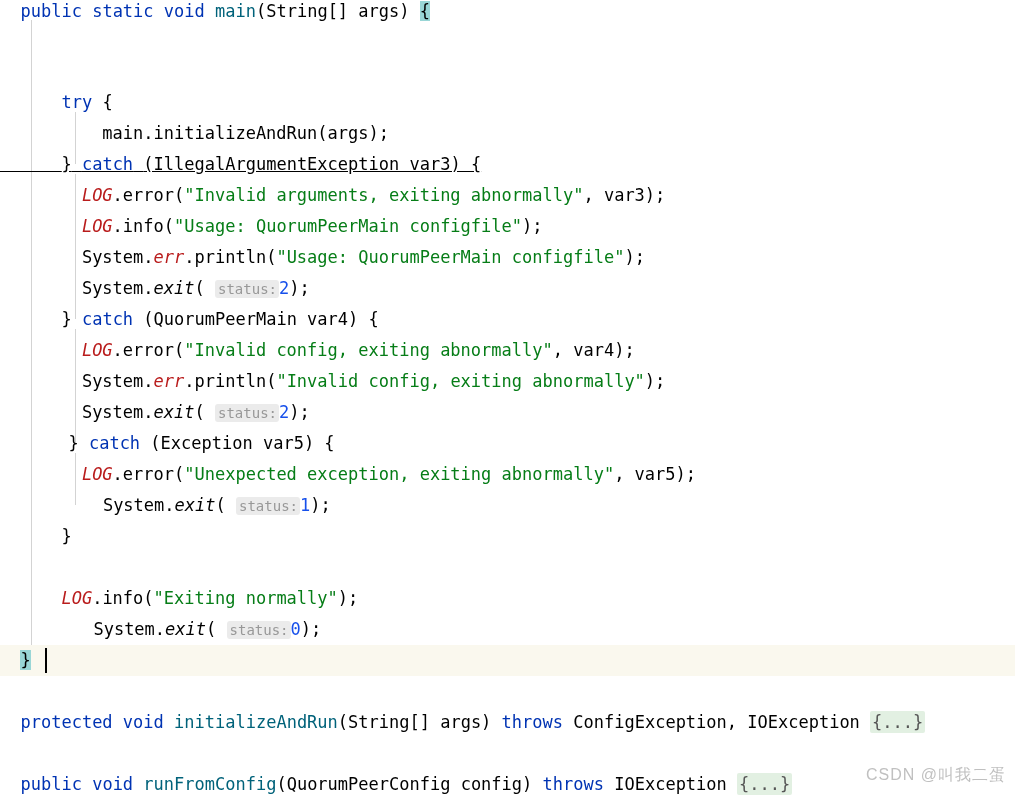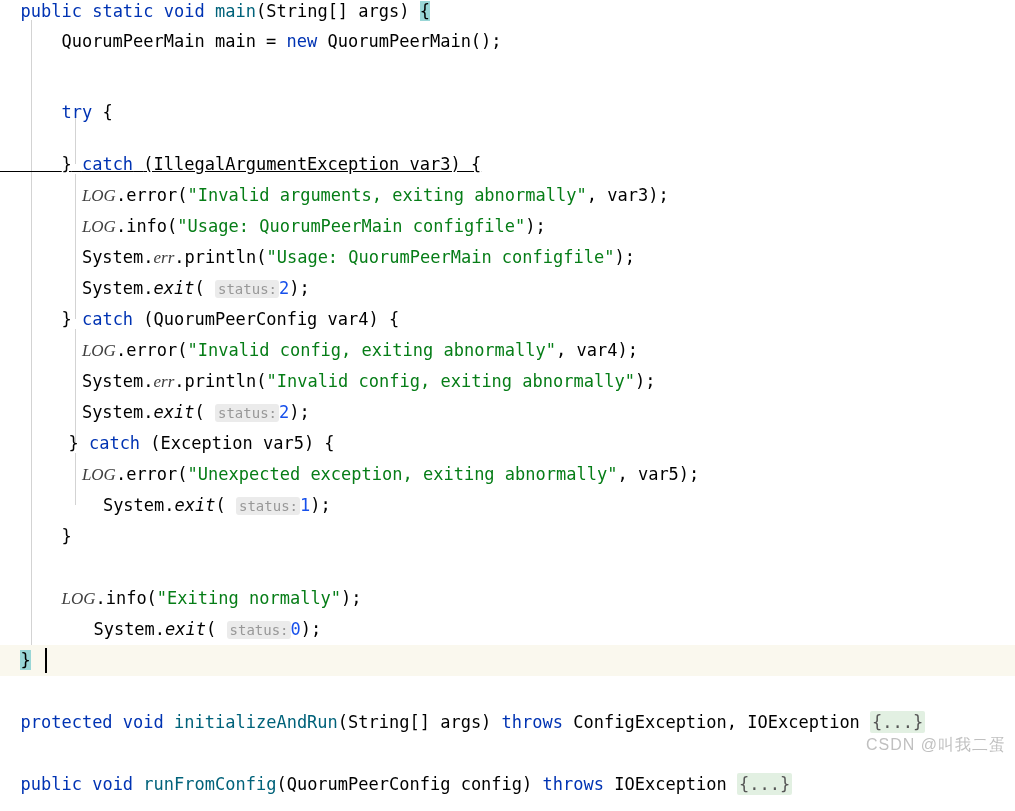--- a/index.html
+++ b/index.html
@@ -50,21 +50,21 @@
     color: #000000;
     letter-spacing: 0px;
   }
   .line .pad { color: transparent; }
 
   
   .kw        { color: #0033b3; }             
   .mdecl     { color: #00627a; }             
   .str       { color: #067d17; }             
   .num       { color: #1750eb; }             
-  .sfield    { color: #404040; font-style: italic; font-family: Liberation Serif, serif; }  
+  .sfield    { color: #b91c1c; font-style: italic; }  
   .smeth     { color: #000000; font-style: italic; }  
   .plain     { color: #000000; }
 
   
   .brace-hl {
     background: #99d6d6;
     color: #000000;
   }
 
   
@@ -110,36 +110,36 @@
   <div class="indent-guide" style="left:31px; top:20px; height:640px;"></div>
   <div class="indent-guide" style="left:75px; top:112px; height:52px;"></div>
   <div class="indent-guide" style="left:75px; top:174px; height:145px;"></div>
   <div class="indent-guide" style="left:75px; top:329px; height:114px;"></div>
   <div class="indent-guide" style="left:75px; top:453px; height:52px;"></div>
 
   <div class="caret-line-bg" style="top:645px;"></div>
 
   <div class="line" style="top:-4px;"><span class="pad">  </span><span class="kw">public</span><span class="plain"> </span><span class="kw">static</span><span class="plain"> </span><span class="kw">void</span><span class="plain"> </span><span class="mdecl">main</span><span class="plain">(String[] args)</span><span class="plain"> </span><span class="brace-hl">{</span></div>
 
-  <div class="line" style="top:26px;"><span class="pad">      </span><span class="plain">QuorumPeerMain main =</span><span class="plain"> </span><span class="kw">new</span><span class="plain"> </span><span class="plain">QuorumPeerMain();</span></div>
 
-  <div class="line" style="top:97px;"><span class="pad">      </span><span class="kw">try</span><span class="plain"> </span><span class="plain">{</span></div>
+  <div class="line" style="top:87px;"><span class="pad">      </span><span class="kw">try</span><span class="plain"> </span><span class="plain">{</span></div>
 
+  <div class="line" style="top:118px;"><span class="pad">          </span><span class="plain">main.initializeAndRun(args);</span></div>
 
   <div class="line" style="top:149px;text-decoration:underline;"><span class="pad">      </span><span class="plain">}</span><span class="plain"> </span><span class="kw">catch</span><span class="plain"> </span><span class="plain">(IllegalArgumentException var3) {</span></div>
 
   <div class="line" style="top:180px;"><span class="pad">        </span><span class="sfield">LOG</span><span class="plain">.error(</span><span class="str">"Invalid arguments, exiting abnormally"</span><span class="plain">, var3);</span></div>
 
   <div class="line" style="top:211px;"><span class="pad">        </span><span class="sfield">LOG</span><span class="plain">.info(</span><span class="str">"Usage: QuorumPeerMain configfile"</span><span class="plain">);</span></div>
 
   <div class="line" style="top:242px;"><span class="pad">        </span><span class="plain">System.</span><span class="sfield">err</span><span class="plain">.println(</span><span class="str">"Usage: QuorumPeerMain configfile"</span><span class="plain">);</span></div>
 
   <div class="line" style="top:273px;"><span class="pad">        </span><span class="plain">System.</span><span class="smeth">exit</span><span class="plain">(</span><span class="plain"> </span><span class="hint">status:</span><span class="num">2</span><span class="plain">);</span></div>
 
-  <div class="line" style="top:304px;"><span class="pad">      </span><span class="plain">}</span><span class="plain"> </span><span class="kw">catch</span><span class="plain"> </span><span class="plain">(QuorumPeerConfig var4) {</span></div>
+  <div class="line" style="top:304px;"><span class="pad">      </span><span class="plain">}</span><span class="plain"> </span><span class="kw">catch</span><span class="plain"> </span><span class="plain">(QuorumPeerMain var4) {</span></div>
 
   <div class="line" style="top:335px;"><span class="pad">        </span><span class="sfield">LOG</span><span class="plain">.error(</span><span class="str">"Invalid config, exiting abnormally"</span><span class="plain">, var4);</span></div>
 
   <div class="line" style="top:366px;"><span class="pad">        </span><span class="plain">System.</span><span class="sfield">err</span><span class="plain">.println(</span><span class="str">"Invalid config, exiting abnormally"</span><span class="plain">);</span></div>
 
   <div class="line" style="top:397px;"><span class="pad">        </span><span class="plain">System.</span><span class="smeth">exit</span><span class="plain">(</span><span class="plain"> </span><span class="hint">status:</span><span class="num">2</span><span class="plain">);</span></div>
 
   <div class="line" style="top:428px;margin-left:7px;"><span class="pad">      </span><span class="plain">}</span><span class="plain"> </span><span class="kw">catch</span><span class="plain"> </span><span class="plain">(Exception var5) {</span></div>
 
   <div class="line" style="top:459px;"><span class="pad">        </span><span class="sfield">LOG</span><span class="plain">.error(</span><span class="str">"Unexpected exception, exiting abnormally"</span><span class="plain">, var5);</span></div>
@@ -152,15 +152,15 @@
 
   <div class="line" style="top:614px;padding-left:32px;"><span class="pad">      </span><span class="plain">System.</span><span class="smeth">exit</span><span class="plain">(</span><span class="plain"> </span><span class="hint">status:</span><span class="num">0</span><span class="plain">);</span></div>
 
   <div class="line" style="top:645px;"><span class="pad">  </span><span class="brace-hl">}</span></div>
   <div class="caret" style="left:45px; top:648px; height:25px;"></div>
 
   <div class="line" style="top:707px;"><span class="pad">  </span><span class="kw">protected</span><span class="plain"> </span><span class="kw">void</span><span class="plain"> </span><span class="mdecl">initializeAndRun</span><span class="plain">(String[] args)</span><span class="plain"> </span><span class="kw">throws</span><span class="plain"> </span><span class="plain">ConfigException, IOException</span><span class="plain"> </span><span class="fold">{...}</span></div>
 
   <div class="line" style="top:769px;"><span class="pad">  </span><span class="kw">public</span><span class="plain"> </span><span class="kw">void</span><span class="plain"> </span><span class="mdecl">runFromConfig</span><span class="plain">(QuorumPeerConfig config)</span><span class="plain"> </span><span class="kw">throws</span><span class="plain"> </span><span class="plain">IOException</span><span class="plain"> </span><span class="fold">{...}</span></div>
 
-  <div class="watermark" style="left:866px; top:735px;">CSDN @叫我二蛋</div>
+  <div class="watermark" style="left:866px; top:765px;">CSDN @叫我二蛋</div>
 
 </div>
 
 </body></html>

